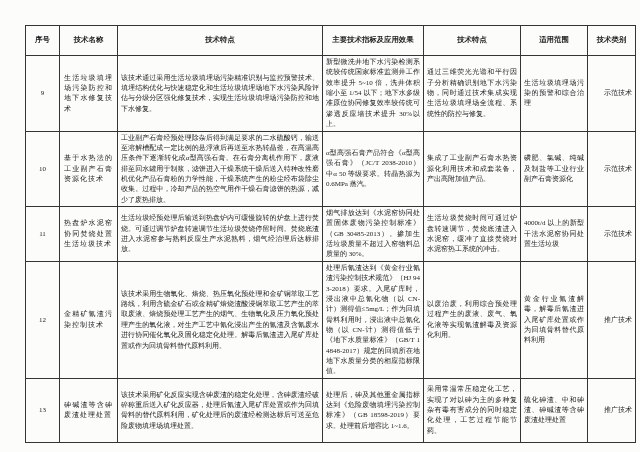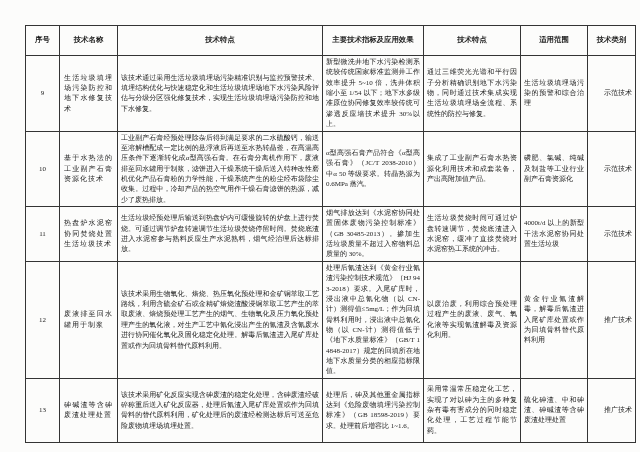--- a/index.html
+++ b/index.html
@@ -117,21 +117,21 @@
         <td class="c-no">11</td>
         <td class="c-name">热盘炉水泥窑协同焚烧处置生活垃圾技术</td>
         <td class="c-proc">生活垃圾经预处理后输送到热盘炉内可缓慢旋转的炉盘上进行焚烧。可通过调节炉盘转速调节生活垃圾焚烧停留时间。焚烧底渣进入水泥窑参与熟料反应生产水泥熟料，烟气经治理后达标排放。</td>
         <td class="c-ind">烟气排放达到《水泥窑协同处置固体废物污染控制标准》（GB 30485-2013）。掺加生活垃圾质量不超过入窑物料总质量的 30%。</td>
         <td class="c-feat">生活垃圾焚烧时间可通过炉盘转速调节，焚烧底渣进入水泥窑，缓冲了直接焚烧对水泥窑热工系统的冲击。</td>
         <td class="c-scope">4000t/d 以上的新型干法水泥窑协同处置生活垃圾</td>
         <td class="c-cat">示范技术</td>
       </tr>
       <tr class="row-12">
         <td class="c-no">12</td>
-        <td class="c-name">废液排至回水罐用于制浆</td>
+        <td class="c-name">金精矿氰渣污染控制技术</td>
         <td class="c-proc">该技术采用生物氧化、焙烧、热压氧化预处理和金矿铜萃取工艺路线，利用含硫金矿石或金精矿焙烧渣酸浸铜萃取工艺产生的萃取废液、焙烧预处理工艺产生的烟气、生物氧化及压力氧化预处理产生的氧化液，对生产工艺中氰化浸出产生的氰渣及含氰废水进行协同催化氧化及固化稳定化处理。解毒后氰渣进入尾矿库处置或作为回填骨料替代原料利用。</td>
         <td class="c-ind">处理后氰渣达到《黄金行业氰渣污染控制技术规范》（HJ 943-2018）要求。入尾矿库时，浸出液中总氰化物（以 CN-计）测得值≤5mg/L；作为回填骨料利用时，浸出液中总氰化物（以 CN-计）测得值低于《地下水质量标准》（GB/T 14848-2017）规定的回填所在地地下水质量分类的相应指标限值。</td>
         <td class="c-feat">以废治废，利用综合预处理过程产生的废液、废气、氧化液等实现氰渣解毒及资源化利用。</td>
         <td class="c-scope">黄金行业氰渣解毒，解毒后氰渣进入尾矿库处置或作为回填骨料替代原料利用</td>
         <td class="c-cat">推广技术</td>
       </tr>
       <tr class="row-13">
         <td class="c-no">13</td>
         <td class="c-name">砷碱渣等含砷废渣处理处置</td>
         <td class="c-proc">该技术采用矿化反应实现含砷废渣的稳定化处理，含砷废渣经破碎称重后送入矿化反应器，处理后氰渣入尾矿库处置或作为回填骨料的替代原料利用，矿化处理后的废渣经检测达标后可送至危险废物填埋场填埋处置。</td>

